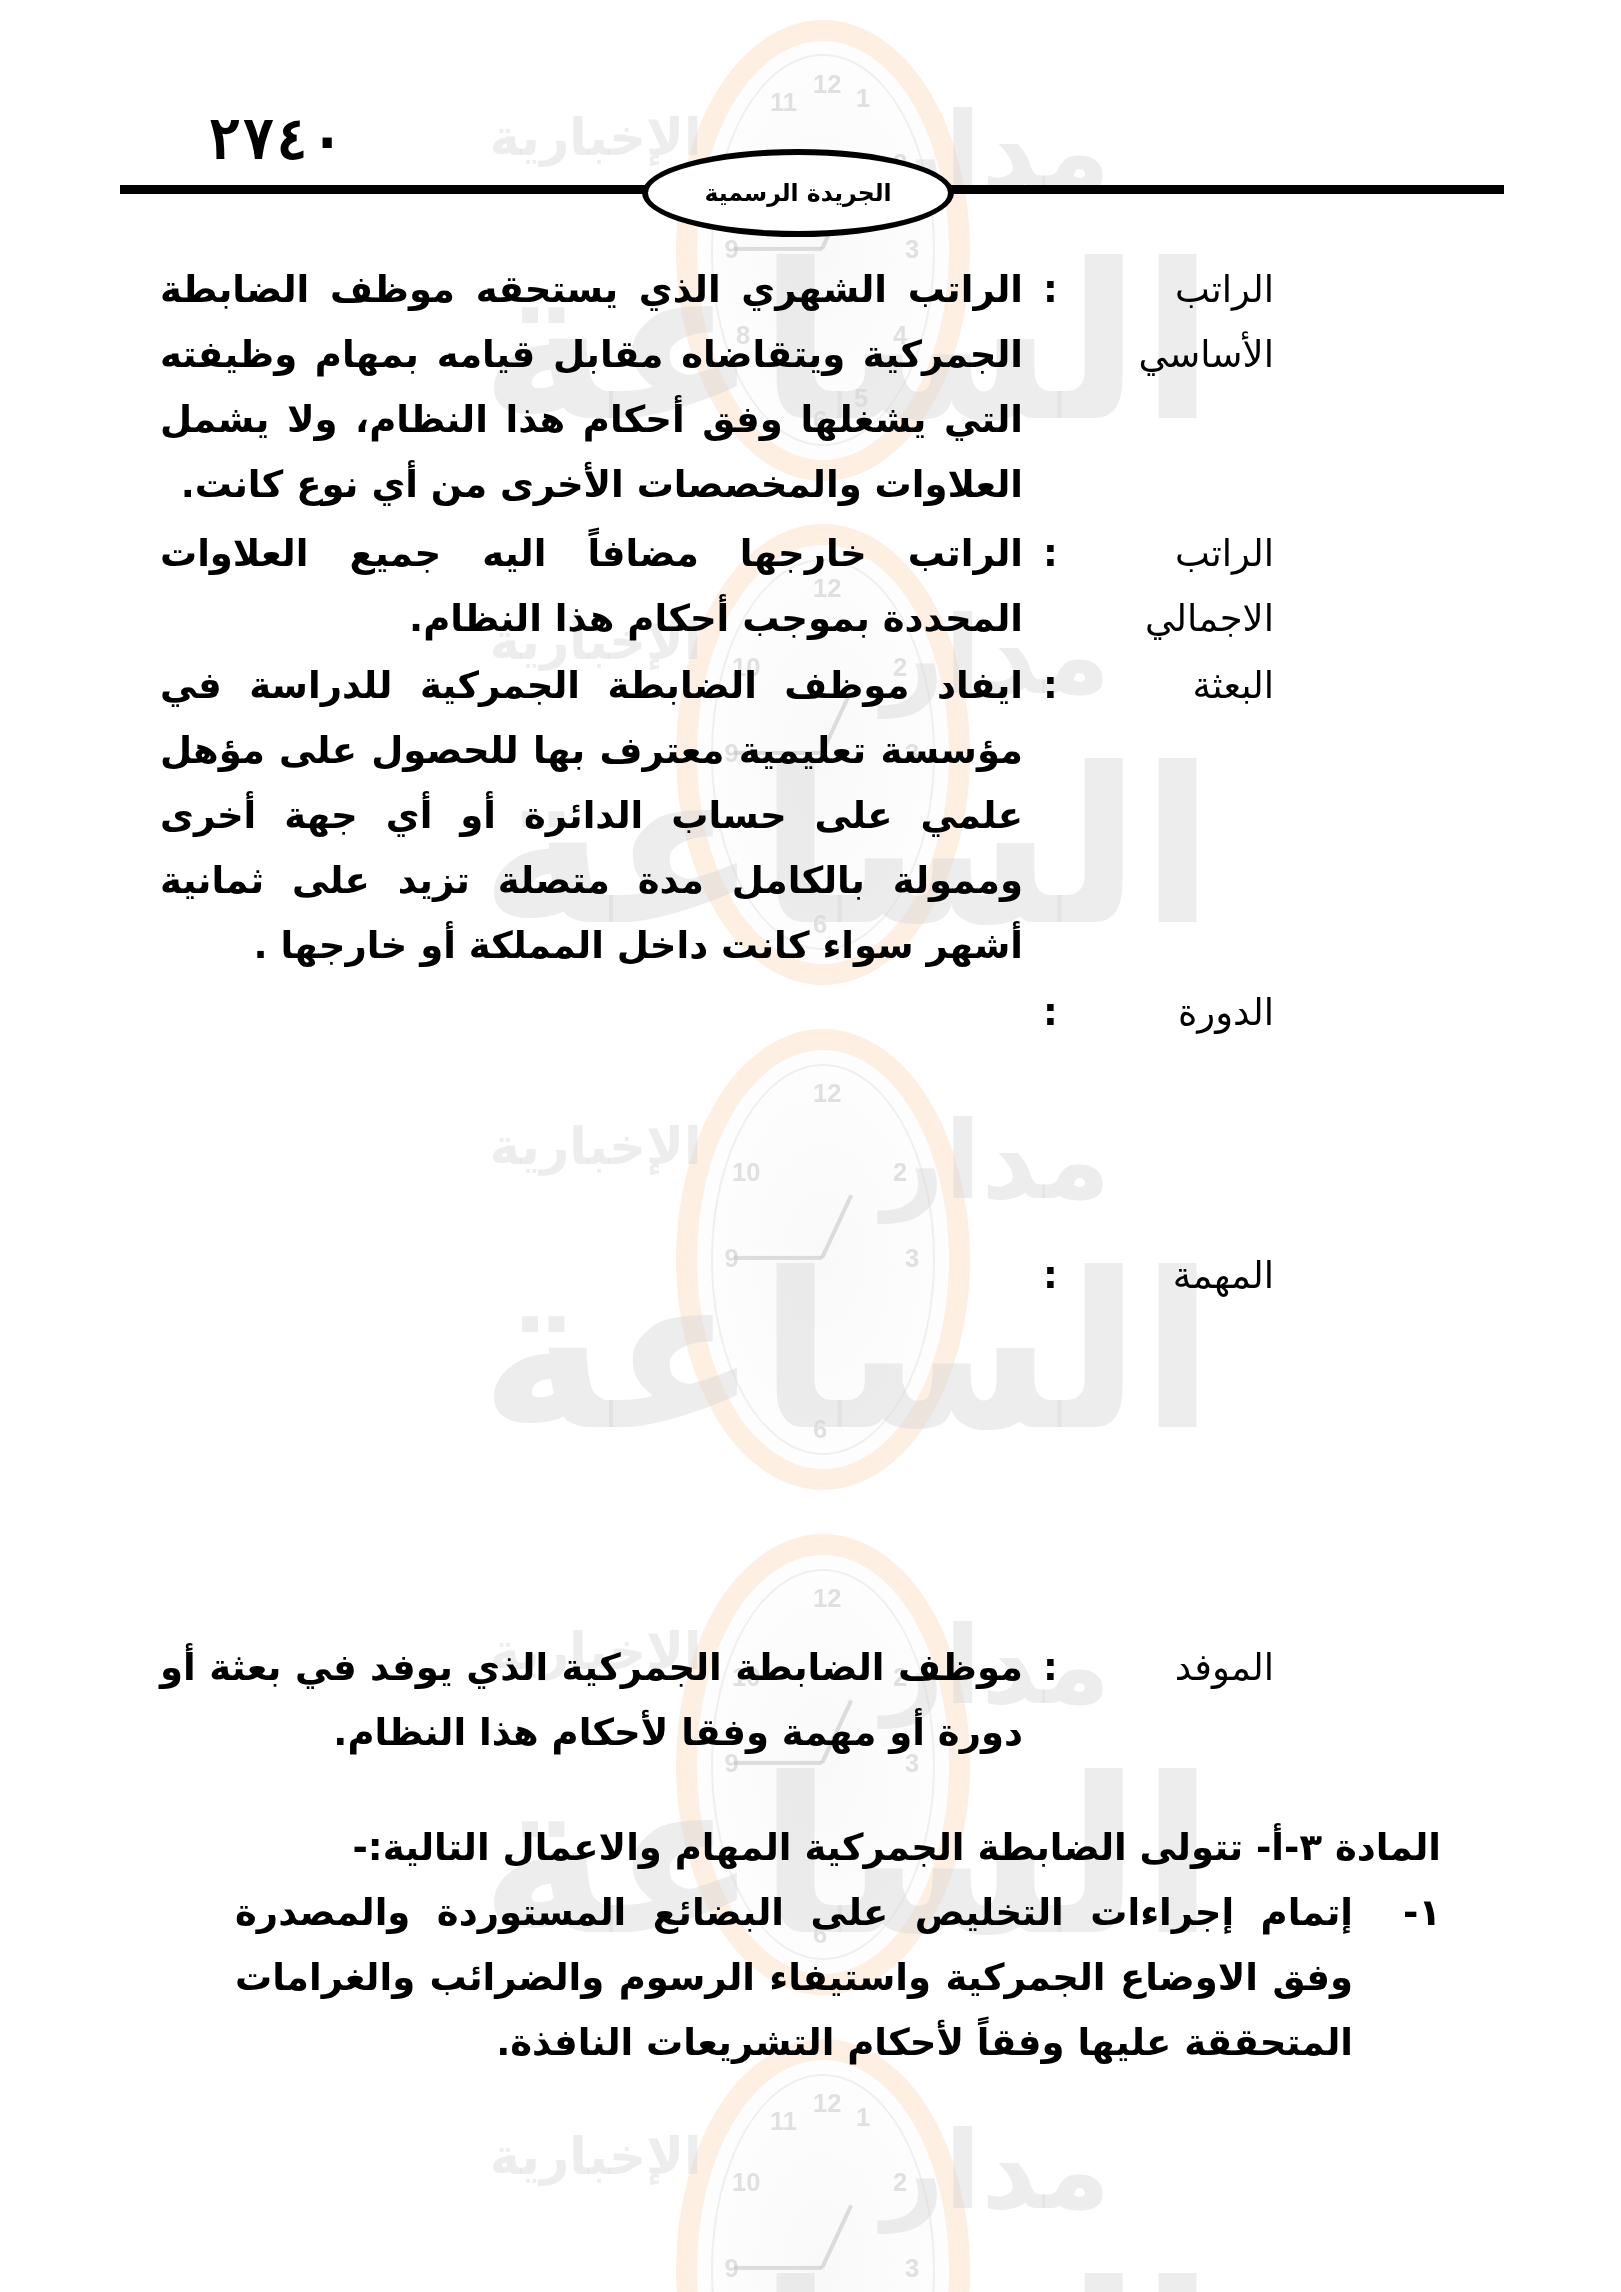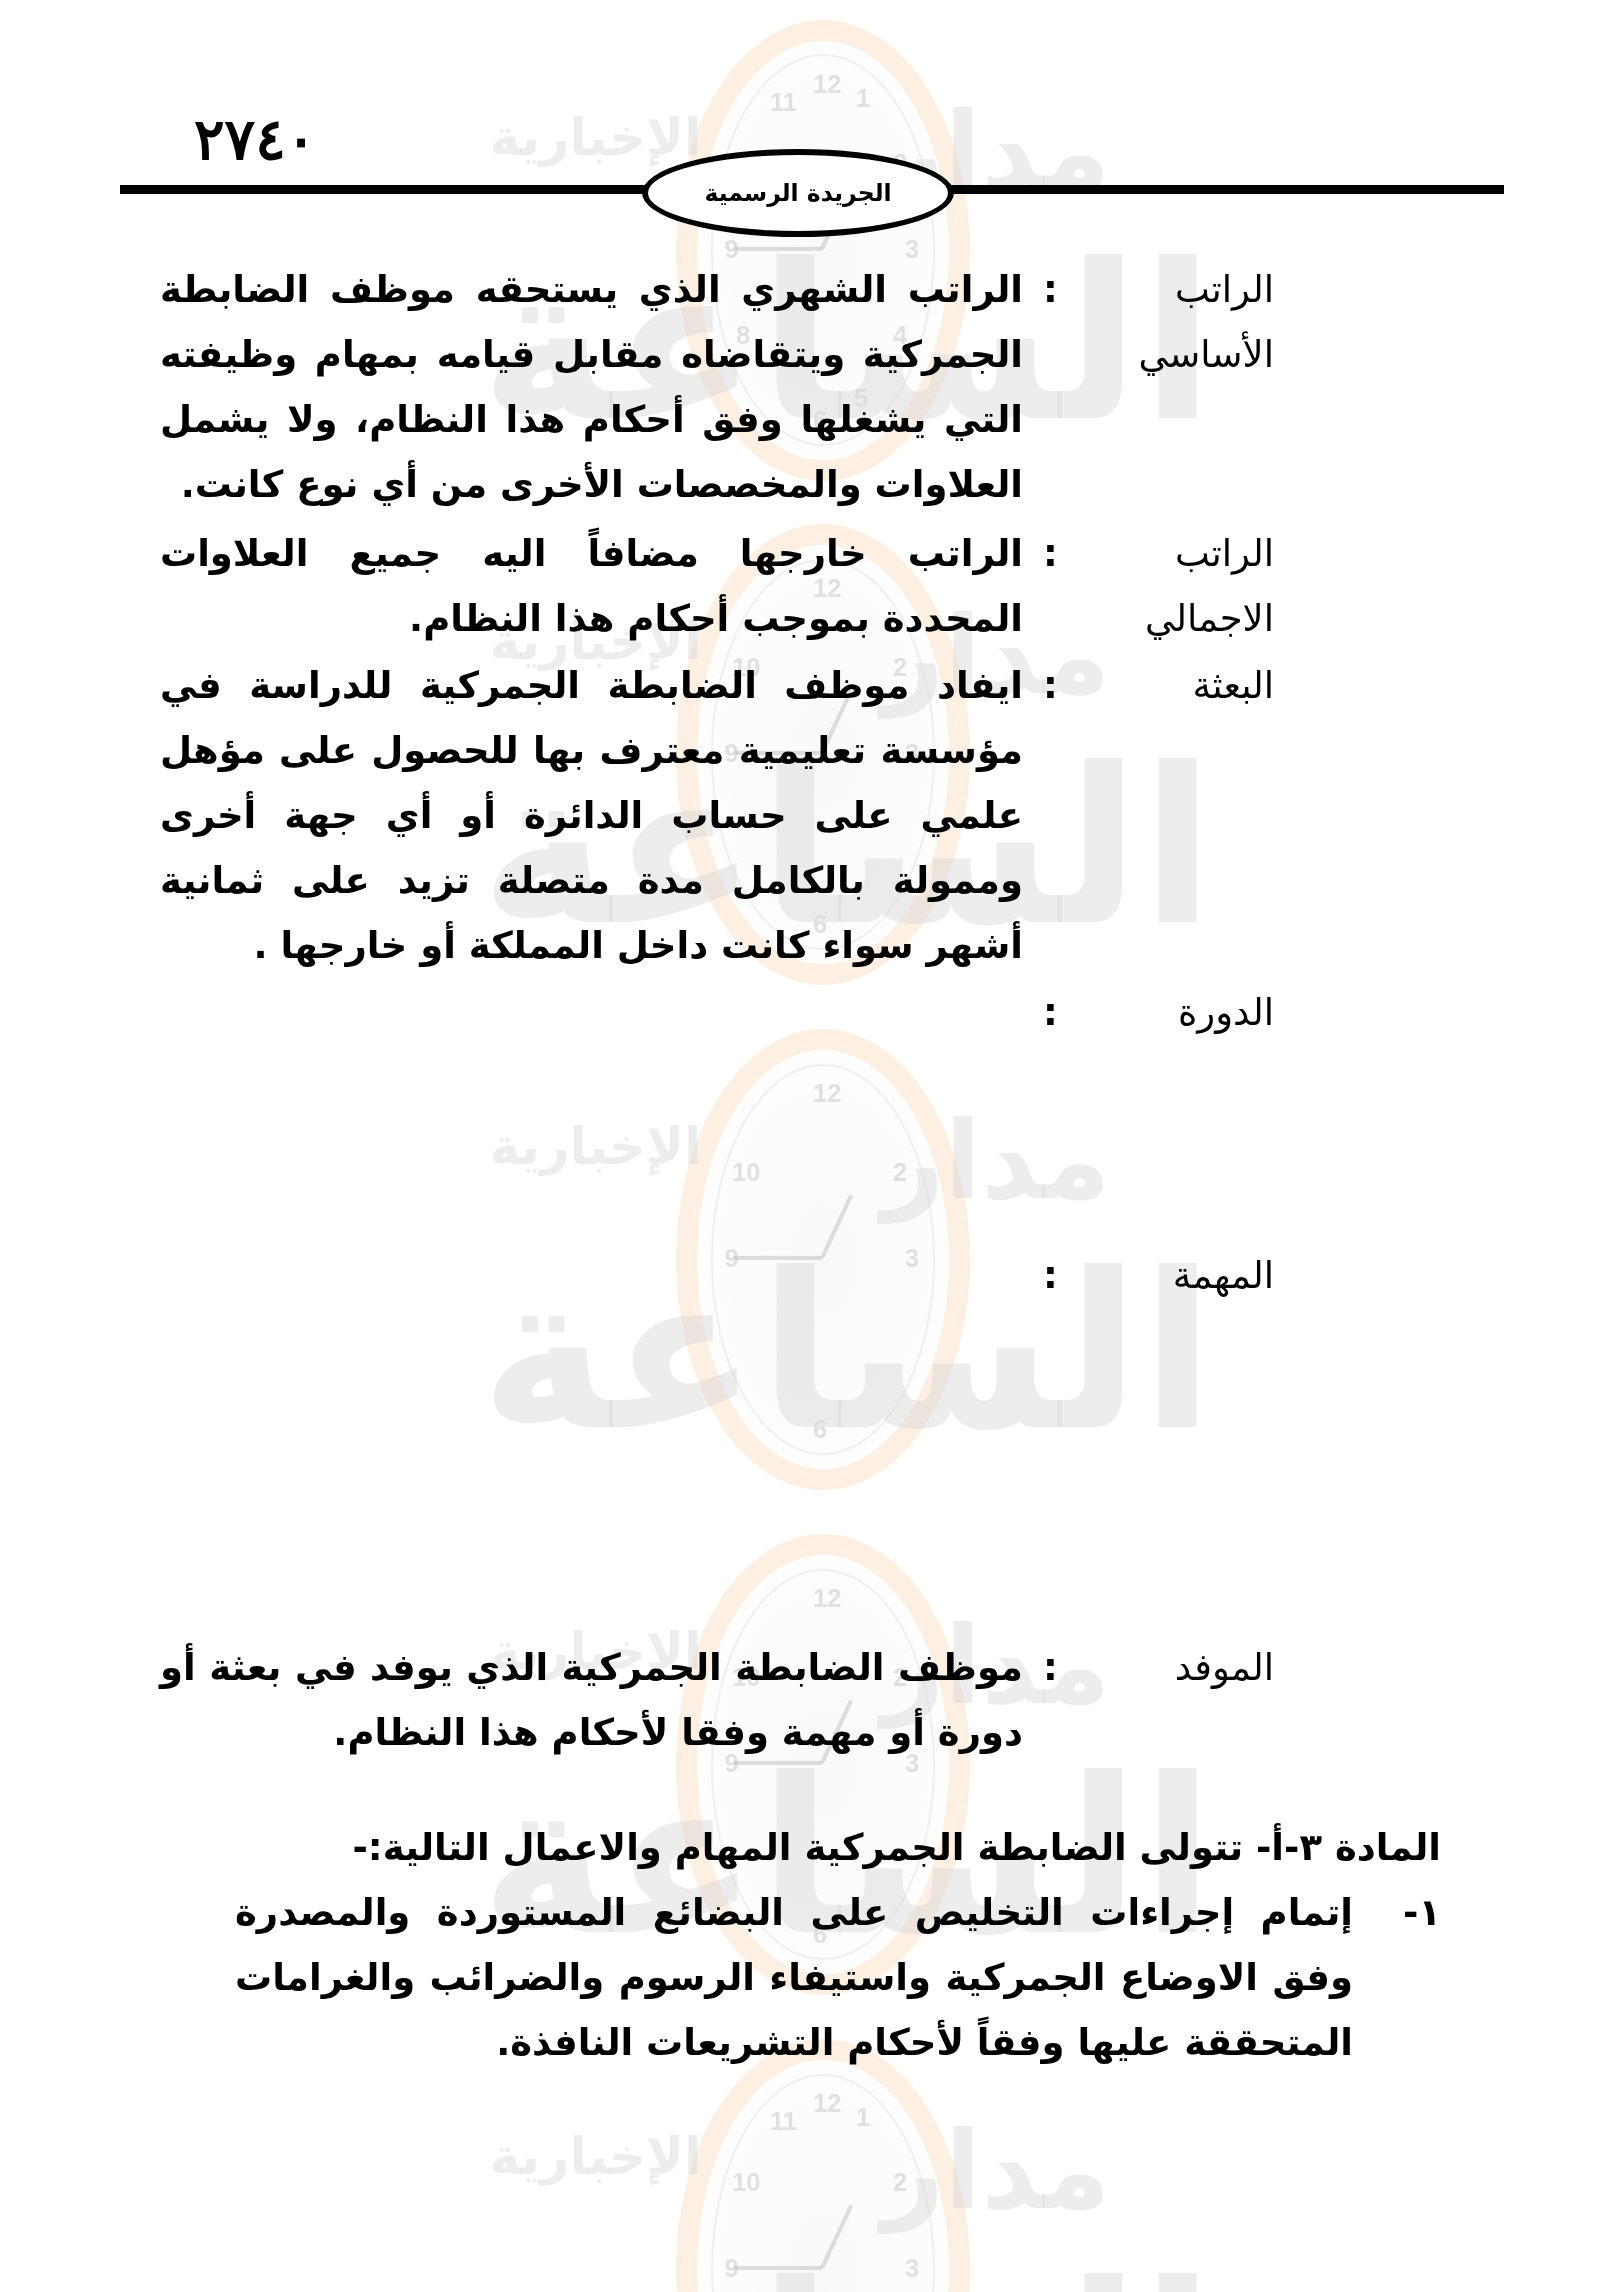--- a/index.html
+++ b/index.html
@@ -65,23 +65,23 @@
       direction: rtl;
       white-space: nowrap;
     }
     .wm-madar { left: 402px; top: 69px; font-size: 108px; }
     .wm-akhbar { left: 9.8px; top: 88px; font-size: 51px; }
     .wm-saa { left: 0px; top: 216px; font-size: 216px; line-height: 1; }
 
     
     .page-number {
       position: absolute;
-      left: 194px;
+      left: 207px;
       top: 106px;
-      font-family: Liberation Sans, sans-serif;
+      font-family: Liberation Mono, monospace;
       font-weight: bold;
       font-size: 57px;
       letter-spacing: 5.9px;
       z-index: 2;
     }
     .header-rule {
       position: absolute;
       left: 120px;
       top: 185px;
       width: 1384px;

